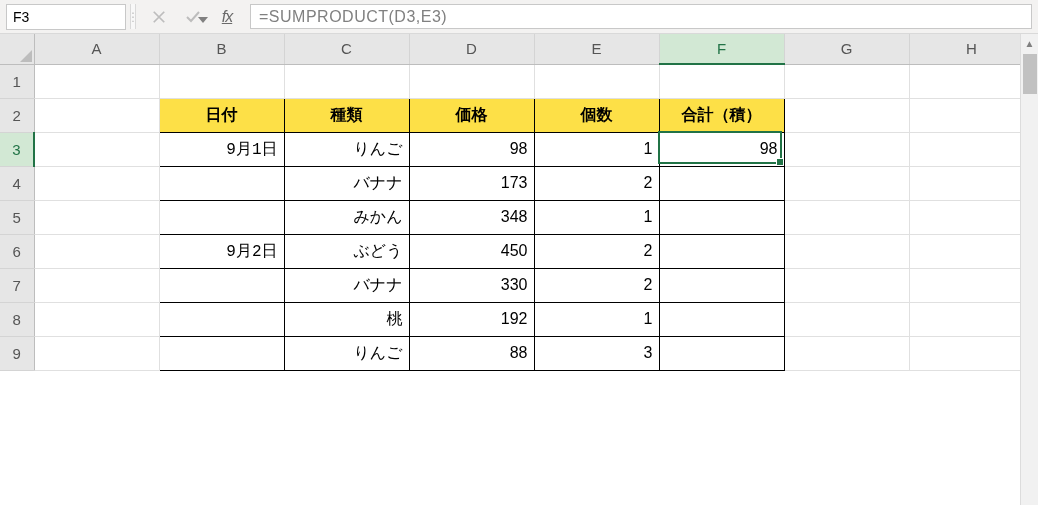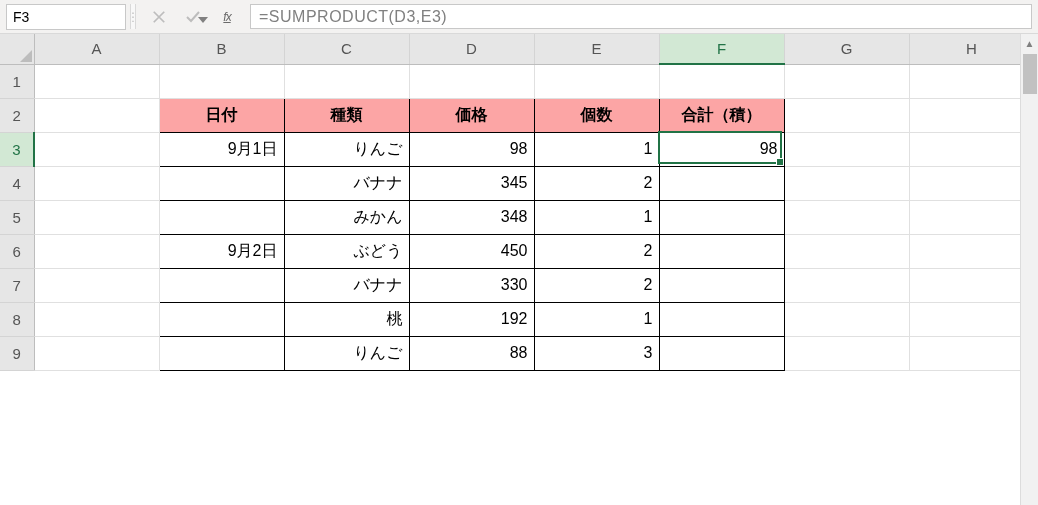--- a/index.html
+++ b/index.html
@@ -60,21 +60,21 @@
       gap: 16px;
       padding: 0 14px;
       color: #bdbdbd;
     }
     .fbar-btns .btn {
       width: 18px;
       height: 18px;
       display: flex;
       align-items: center;
       justify-content: center;
-      font-size: 12px;
+      font-size: 16px;
       text-decoration: underline;
     }
     .fx {
       font-style: italic;
       font-size: 15px;
       color: #6a6a6a;
       letter-spacing: -1px;
     }
     .formula-input-wrap {
       flex: 1;
@@ -151,26 +151,26 @@
       color: #000;
       text-align: right;
       background: #ffffff;
       position: relative;
     }
     
     td.tbl { border-right:1px solid #000; border-bottom:1px solid #000; }
     td.tbl-left { border-left:1px solid #000; }
     td.tbl-top { border-top:1px solid #000; }
     td.thead {
-      background: #fca5a5;
+      background: #fde047;
       font-weight: bold;
       text-align: center;
     }
     td.tnum { text-align: right; padding-left: 36px; }
-    td.ttxt { text-align: right; }
+    td.ttxt { text-align: right; font-family: Liberation Mono, monospace; }
 
     
     .active-outline {
       position: absolute;
       border: 2px solid #217346;
       pointer-events: none;
       z-index: 5;
     }
     .active-outline::after{
       content:"";
@@ -285,21 +285,21 @@
       <td class="cell tbl tnum" id="cell-F3">98</td>
       <td class="cell"></td>
       <td class="cell"></td>
     </tr>
 
     <tr>
       <th class="rowhdr">4</th>
       <td class="cell"></td>
       <td class="cell tbl tbl-left ttxt"></td>
       <td class="cell tbl ttxt">バナナ</td>
-      <td class="cell tbl tnum">345</td>
+      <td class="cell tbl tnum">173</td>
       <td class="cell tbl tnum">2</td>
       <td class="cell tbl tnum"></td>
       <td class="cell"></td>
       <td class="cell"></td>
     </tr>
 
     <tr>
       <th class="rowhdr">5</th>
       <td class="cell"></td>
       <td class="cell tbl tbl-left ttxt"></td>

